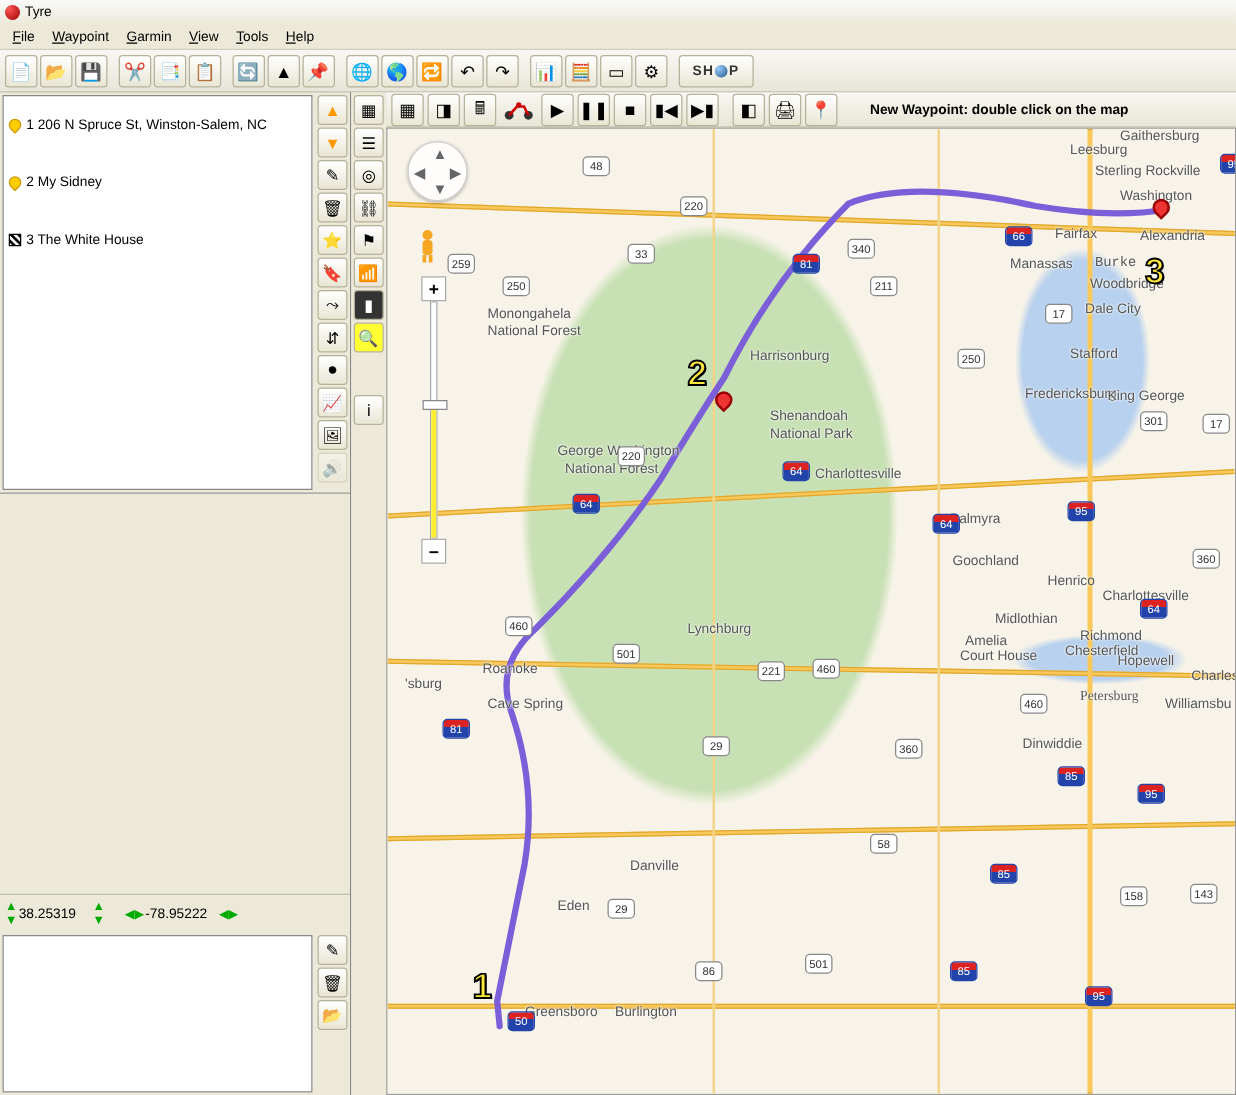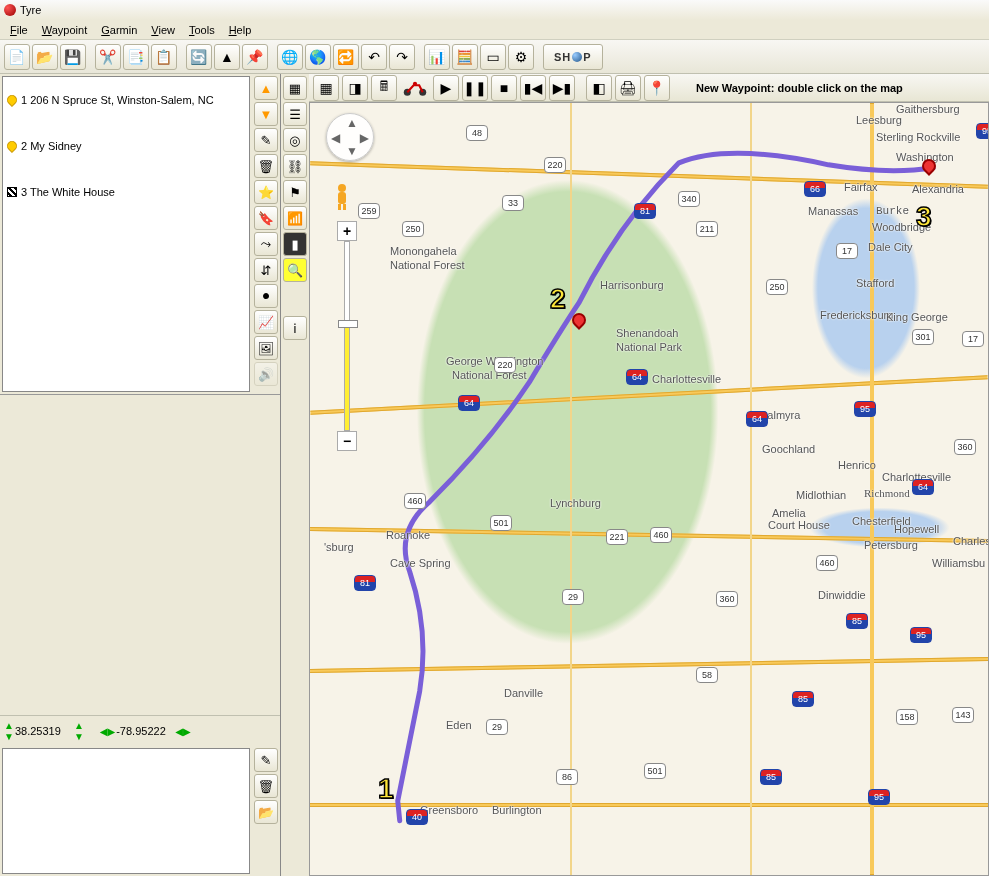--- a/index.html
+++ b/index.html
@@ -273,28 +273,28 @@
             <div class="city" style="left: 306px; top: 224px;">Shenandoah</div>
             <div class="city" style="left: 306px; top: 238px;">National Park</div>
             <div class="city" style="left: 136px; top: 252px;">George Washington</div>
             <div class="city" style="left: 142px; top: 266px;">National Forest</div>
             <div class="city" style="left: 342px; top: 270px;">Charlottesville</div>
             <div class="city" style="left: 450px; top: 306px;">Palmyra</div>
             <div class="city" style="left: 452px; top: 340px;">Goochland</div>
             <div class="city" style="left: 528px; top: 356px;">Henrico</div>
             <div class="city" style="left: 572px; top: 368px;">Charlottesville</div>
             <div class="city" style="left: 486px; top: 386px;">Midlothian</div>
-            <div class="city" style="left: 554px; top: 384px; font-family: Liberation Serif, serif;">Richmond</div>
+            <div class="city" style="left: 554px; top: 400px;">Richmond</div>
             <div class="city" style="left: 462px; top: 404px;">Amelia</div>
             <div class="city" style="left: 458px; top: 416px;">Court House</div>
             <div class="city" style="left: 542px; top: 412px;">Chesterfield</div>
             <div class="city" style="left: 584px; top: 420px;">Hopewell</div>
             <div class="city" style="left: 643px; top: 432px;">Charles Ci</div>
             <div class="city" style="left: 240px; top: 394px;">Lynchburg</div>
-            <div class="city" style="left: 554px; top: 436px;">Petersburg</div>
+            <div class="city" style="left: 554px; top: 448px; font-family: Liberation Serif, serif;">Petersburg</div>
             <div class="city" style="left: 622px; top: 454px;">Williamsbu</div>
             <div class="city" style="left: 76px; top: 426px;">Roanoke</div>
             <div class="city" style="left: 14px; top: 438px;">'sburg</div>
             <div class="city" style="left: 80px; top: 454px;">Cave Spring</div>
             <div class="city" style="left: 508px; top: 486px;">Dinwiddie</div>
             <div class="city" style="left: 194px; top: 584px;">Danville</div>
             <div class="city" style="left: 136px; top: 616px;">Eden</div>
             <div class="city" style="left: 110px; top: 701px;">Greensboro</div>
             <div class="city" style="left: 182px; top: 701px;">Burlington</div>
             <div class="shield " style="left: 156px; top: 22px;">48</div>
@@ -330,21 +330,21 @@
             <div class="shield int" style="left: 600px; top: 524px;">95</div>
             <div class="shield " style="left: 386px; top: 564px;">58</div>
             <div class="shield int" style="left: 482px; top: 588px;">85</div>
             <div class="shield " style="left: 586px; top: 606px;">158</div>
             <div class="shield " style="left: 642px; top: 604px;">143</div>
             <div class="shield " style="left: 176px; top: 616px;">29</div>
             <div class="shield " style="left: 246px; top: 666px;">86</div>
             <div class="shield " style="left: 334px; top: 660px;">501</div>
             <div class="shield int" style="left: 450px; top: 666px;">85</div>
             <div class="shield int" style="left: 558px; top: 686px;">95</div>
-            <div class="shield int" style="left: 96px; top: 706px;">40</div>
+            <div class="shield int" style="left: 96px; top: 706px;">50</div>
             <div class="pin-marker" style="left: 262px; top: 210px;"></div>
             <div class="pin-marker" style="left: 612px; top: 56px;"></div>
             <div class="marker-num" style="left: 68px; top: 670px;">1</div>
             <div class="marker-num" style="left: 240px; top: 180px;">2</div>
             <div class="marker-num" style="left: 606px; top: 98px;">3</div>
           </div>
       </div>
     </div>
   </div>
 </div>

